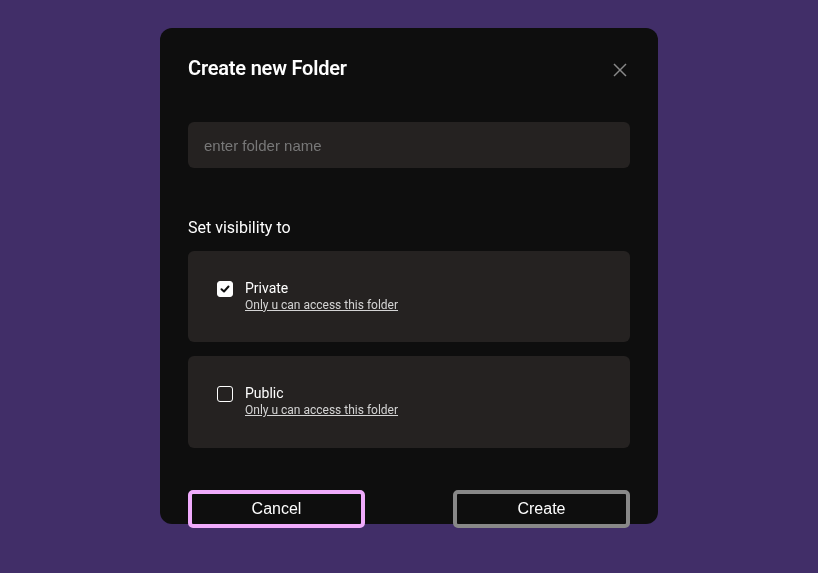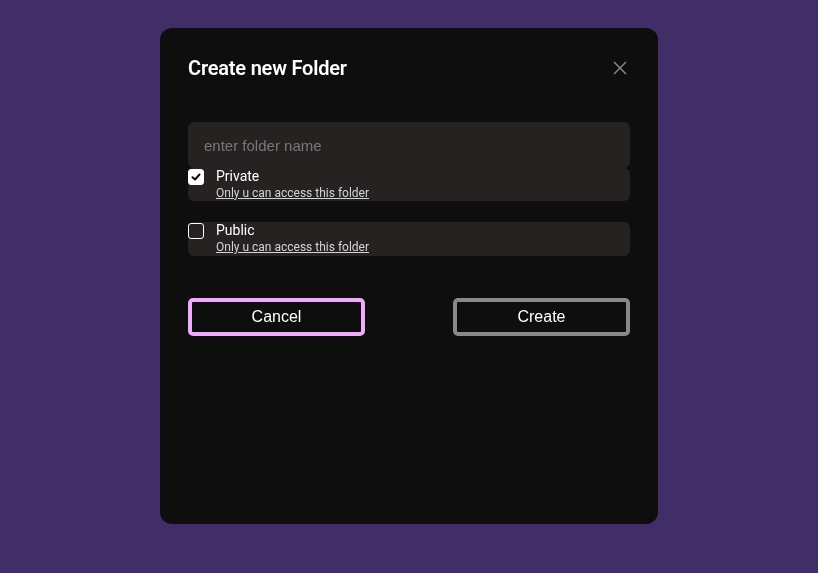--- a/index.html
+++ b/index.html
@@ -21,21 +21,21 @@
       top: 28px;
       width: 498px;
       height: 496px;
       background: #0e0e0e;
       border-radius: 12px;
       padding: 28px;
     }
     .modal-header {
       display: flex;
       justify-content: space-between;
-      align-items: center;
+      align-items: flex-end;
       margin-bottom: 42px;
     }
     .modal-title {
       color: #fefefe;
       font-size: 20px;
       font-weight: 600;
       letter-spacing: -0.2px;
     }
     .close-btn {
       width: 20px;
@@ -68,25 +68,25 @@
     .section-label {
       color: #fefefe;
       font-size: 16px;
       font-weight: 400;
       margin-top: 50px;
       margin-bottom: 14px;
     }
     .option-card {
       background: #252221;
       border-radius: 6px;
-      padding: 0;
+      padding: 29px;
       display: flex;
       align-items: flex-start;
       gap: 12px;
-      margin-bottom: 21px;
+      margin-bottom: 14px;
       cursor: pointer;
     }
     .checkbox {
       width: 16px;
       height: 16px;
       border: 1.5px solid #fefefe;
       border-radius: 3px;
       flex-shrink: 0;
       display: flex;
       align-items: center;
@@ -151,20 +151,21 @@
     <button class="close-btn">
       <svg viewBox="0 0 14 14" fill="none" stroke="#888" stroke-width="1.5">
         <line x1="1" y1="1" x2="13" y2="13"></line>
         <line x1="13" y1="1" x2="1" y2="13"></line>
       </svg>
     </button>
   </div>
 
   <input type="text" class="folder-input" placeholder="enter folder name" style="">
 
+  <div class="section-label">Set visibility to</div>
 
   <div class="option-card">
     <div class="checkbox checked">
       <svg viewBox="0 0 10 10" fill="none" stroke="#0e0e0e" stroke-width="2" stroke-linecap="round" stroke-linejoin="round">
         <polyline points="1.5,5.2 4,7.5 8.5,2.5"></polyline>
       </svg>
     </div>
     <div class="option-text">
       <div class="option-title">Private</div>
       <div class="option-desc">Only u can access this folder</div>

